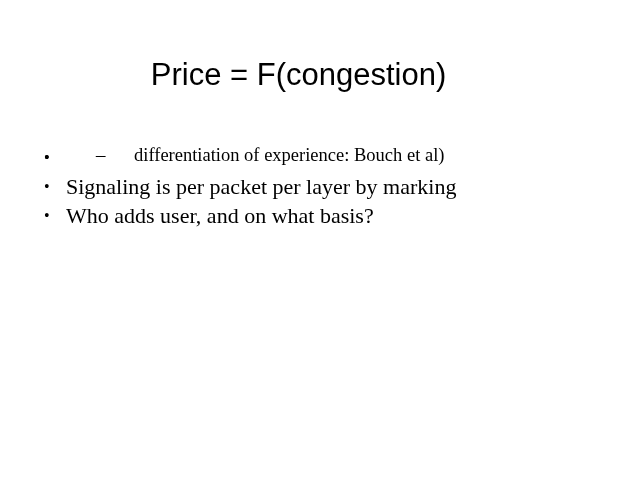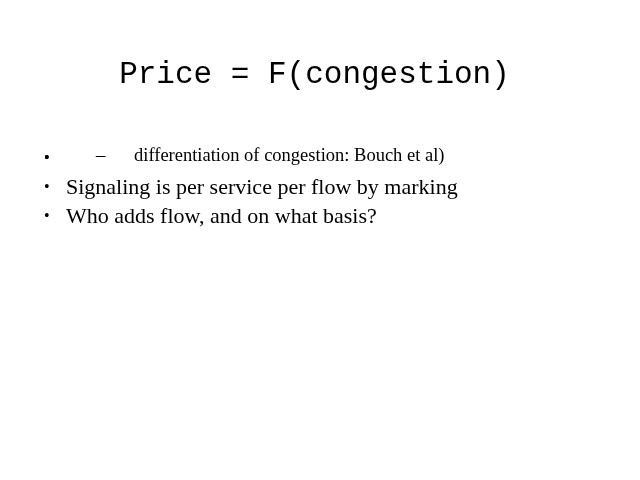--- a/index.html
+++ b/index.html
@@ -16,26 +16,26 @@
   }
   .slide {
     position: relative;
     width: 640px;
     height: 480px;
     box-sizing: border-box;
   }
   .slide-title {
     position: absolute;
     top: 58px;
-    left: 16px;
+    left: 0;
     width: 597px;
     text-align: center;
     font-size: 31px;
     line-height: 1.1;
-    font-family: Liberation Mono, monospace;
+    font-family: Liberation Sans, sans-serif;
     white-space: nowrap;
   }
   .body-block {
     position: absolute;
     top: 140px;
     left: 40px;
     width: 570px;
   }
   ul.level1 {
     list-style: none;
@@ -95,31 +95,31 @@
       </li>
 
       <li class="bullet1">
         <span class="marker">•</span>
         <ul class="level2">
           <li class="bullet2">
             <span class="marker">–</span>
           </li>
           <li class="bullet2">
             <span class="marker">–</span>
-            <span class="indent-cont">differentiation of congestion: Bouch et al)</span>
+            <span class="indent-cont">differentiation of experience: Bouch et al)</span>
           </li>
         </ul>
       </li>
 
       <li class="bullet1">
         <span class="marker">•</span>
-        <span>Signaling is per service per flow by marking</span>
+        <span>Signaling is per packet per layer by marking</span>
       </li>
 
       <li class="bullet1">
         <span class="marker">•</span>
-        <span>Who adds flow, and on what basis?</span>
+        <span>Who adds user, and on what basis?</span>
       </li>
 
     </ul>
   </div>
 
 </div>
 
 </body></html>

